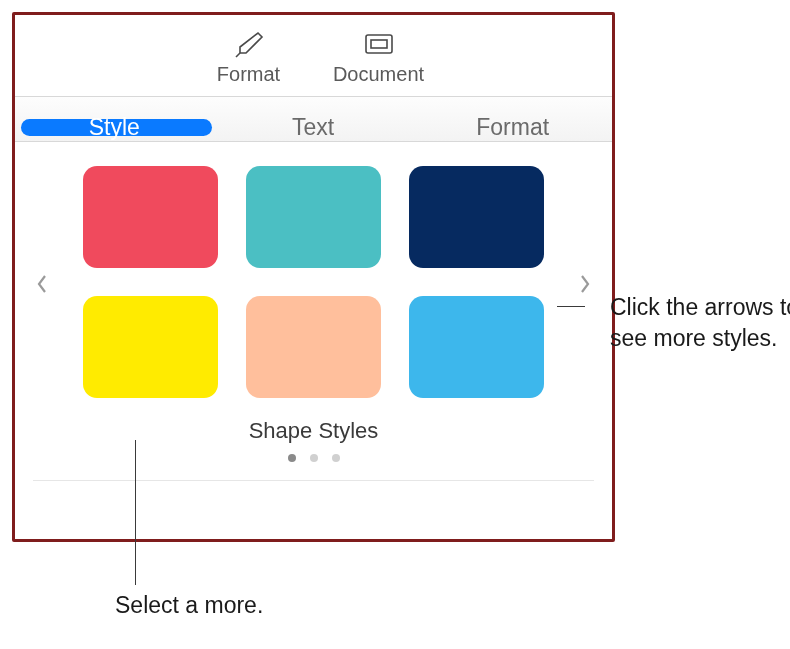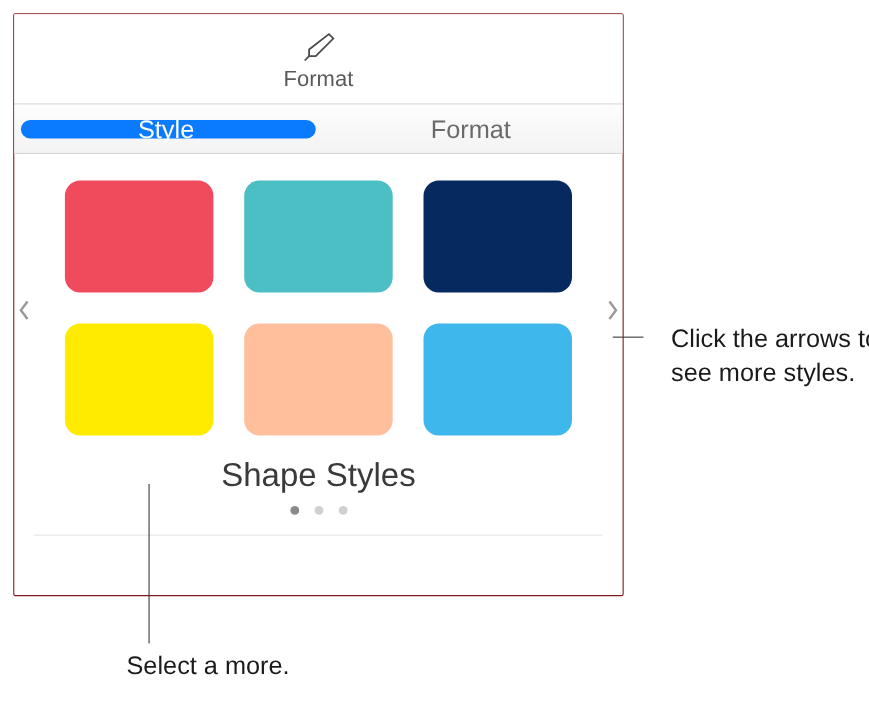--- a/index.html
+++ b/index.html
@@ -7,23 +7,23 @@
       font-family: -apple-system, BlinkMacSystemFont, "Helvetica Neue", Arial, sans-serif;
       background: #fff;
       width: 790px;
       height: 649px;
       position: relative;
     }
     .panel {
       position: absolute;
       left: 12px;
       top: 12px;
-      width: 555px;
+      width: 603px;
       height: 530px;
-      border: 1px solid #7f1d1d;
+      border: 3px solid #7f1d1d;
       background: #ffffff;
       border-radius: 2px;
     }
     .toolbar {
       display: flex;
       justify-content: center;
       gap: 30px;
       padding: 14px 0 10px 0;
       background: #ffffff;
     }
@@ -44,21 +44,21 @@
     }
     .toolbar-icon svg { stroke: #4a4a4a; fill: none; stroke-width: 1.6; }
     .toolbar-label {
       font-size: 20px;
       color: #5a5a5a;
       font-weight: 400;
     }
     .tabs {
       display: flex;
       height: 46px;
-      align-items: center;
+      align-items: flex-end;
       border-top: 1px solid #d8d8d8;
       border-bottom: 1px solid #d8d8d8;
       background: linear-gradient(#fdfdfd, #f3f3f3);
     }
     .tab {
       flex: 1;
       display: flex;
       align-items: center;
       justify-content: center;
       font-size: 23px;
@@ -112,21 +112,21 @@
       height: 26px;
       display: flex;
       align-items: center;
       justify-content: center;
       cursor: pointer;
       color: #9a9a9a;
     }
     .nav-arrow svg { stroke: #9a9a9a; stroke-width: 2.2; fill: none; }
     .section-title {
       text-align: center;
-      font-size: 30px;
+      font-size: 22px;
       color: #3a3a3a;
       margin-top: 10px;
       font-weight: 400;
     }
     .page-dots {
       display: flex;
       justify-content: center;
       gap: 14px;
       margin-top: 10px;
     }
@@ -177,26 +177,38 @@
   <div class="toolbar">
     <div class="toolbar-item">
       <div class="toolbar-icon">
         <svg viewBox="0 0 42 30" width="42" height="30">
           <path d="M30 4 L34 8 L18 24 L12 24 L12 18 Z"></path>
           <path d="M12 24 L8 28"></path>
         </svg>
       </div>
       <div class="toolbar-label">Format</div>
     </div>
+    <div class="toolbar-item">
+      <div class="toolbar-icon">
+        <svg viewBox="0 0 42 30" width="42" height="30">
+          <rect x="8" y="6" width="26" height="18" rx="2"></rect>
+          <rect x="13" y="11" width="16" height="8"></rect>
+        </svg>
+      </div>
+      <div class="toolbar-label">Document</div>
+    </div>
   </div>
 
   <div class="tabs">
     <div class="tab active">
       <div class="pill"></div>
       <span class="label">Style</span>
+    </div>
+    <div class="tab">
+      <span class="label">Text</span>
     </div>
     <div class="tab-divider"></div>
     <div class="tab">
       <span class="label">Format</span>
     </div>
   </div>
 
   <div class="styles-area">
     <div class="styles-row">
       <div class="nav-arrow">

